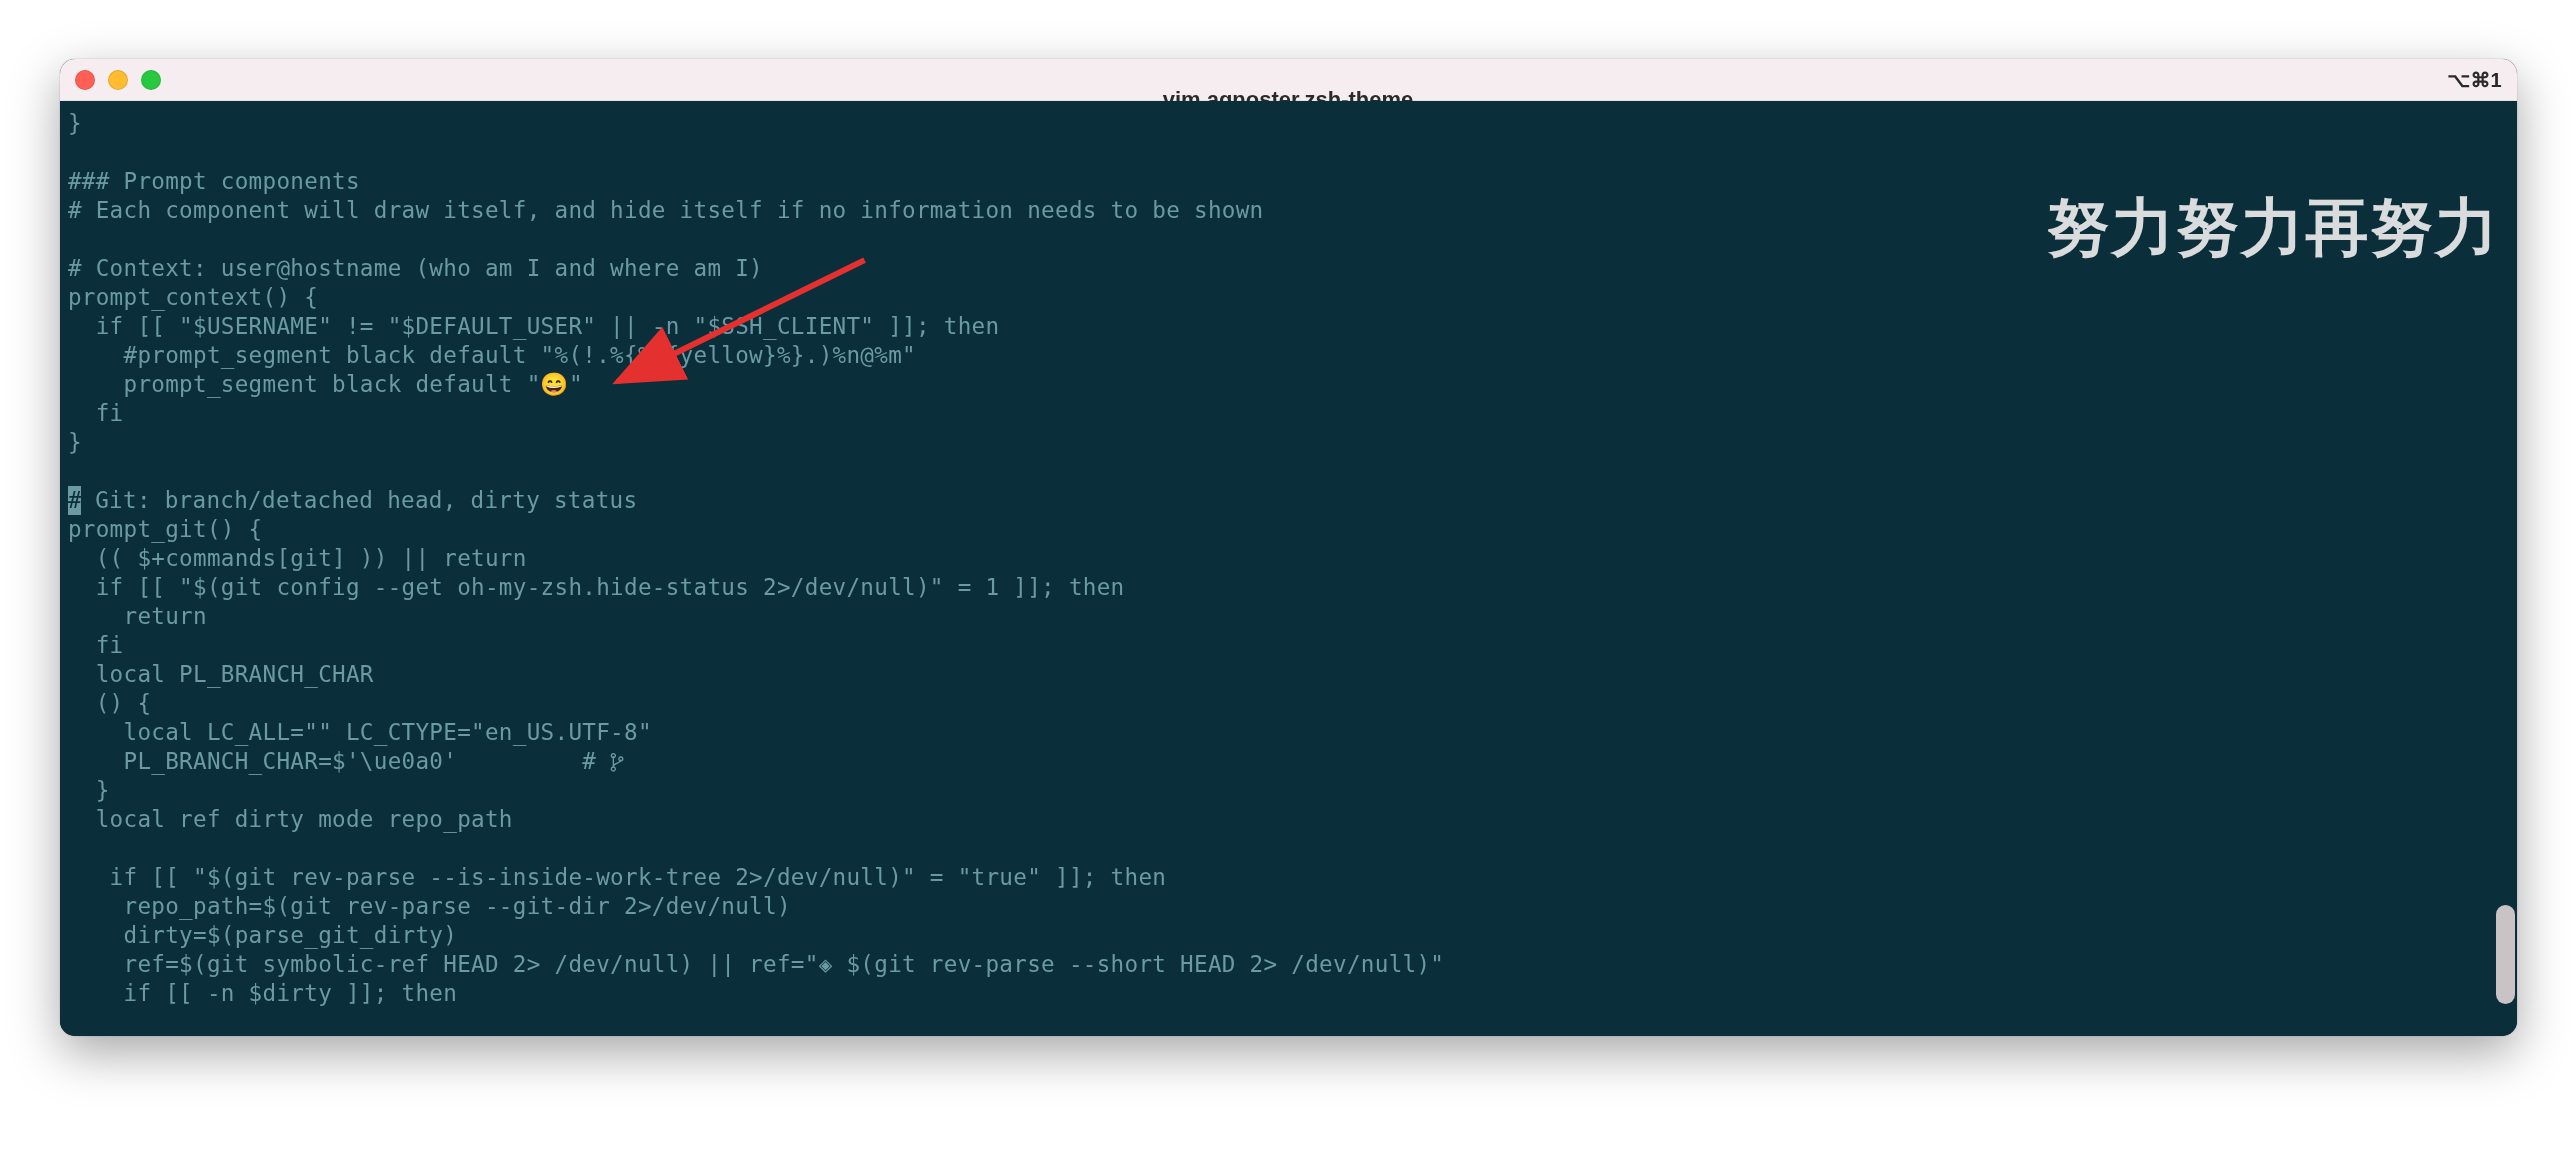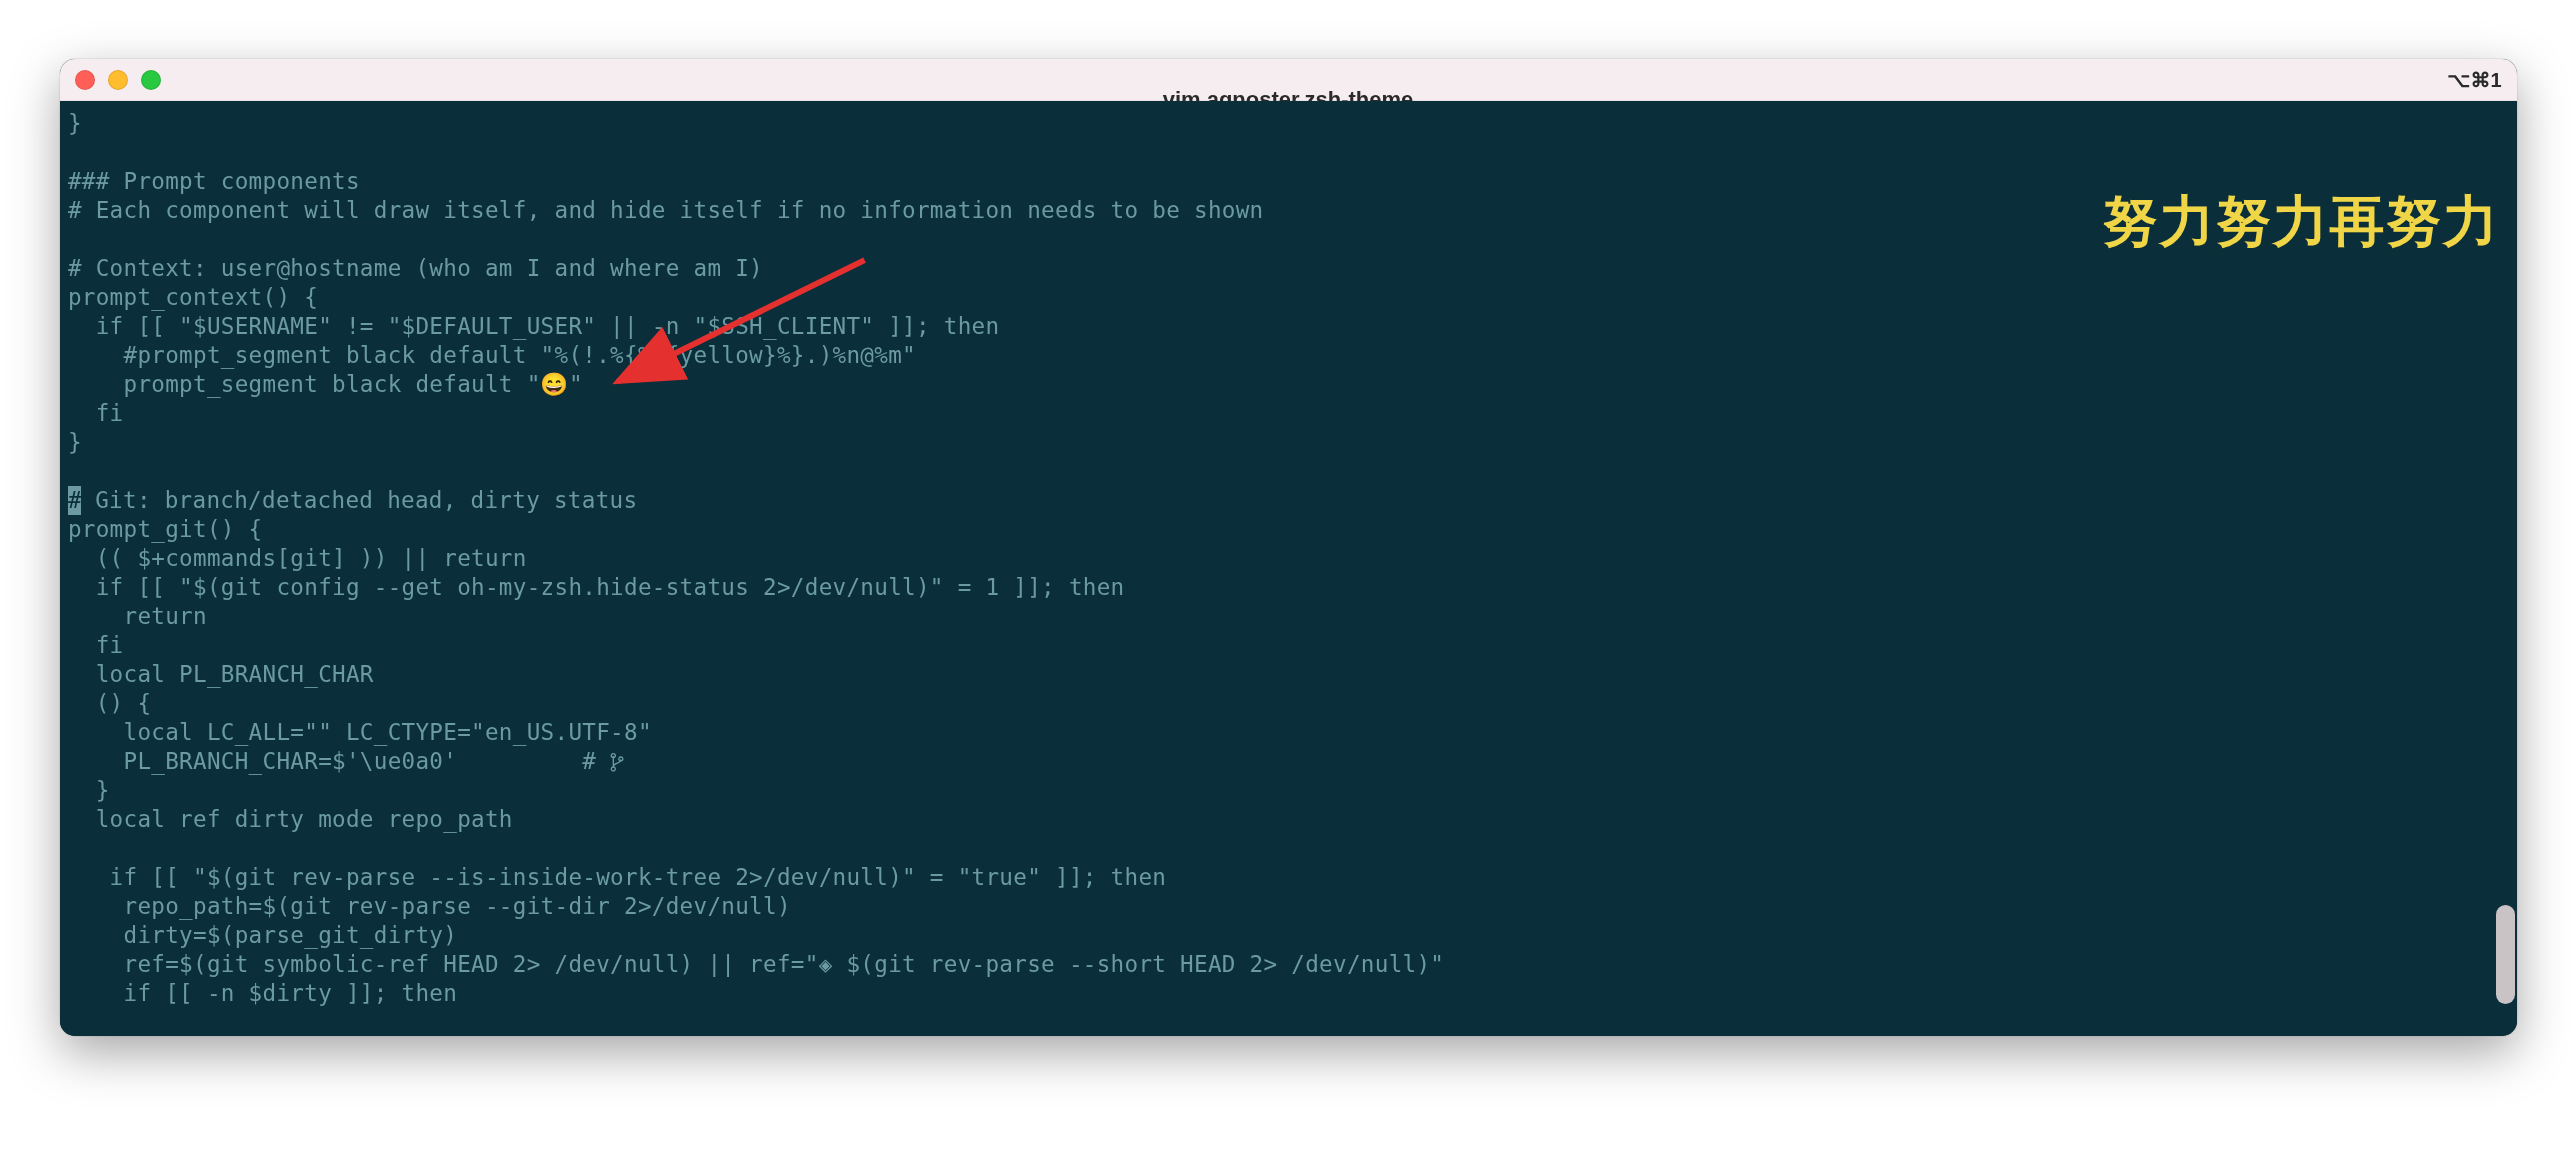--- a/index.html
+++ b/index.html
@@ -84,23 +84,23 @@
       font-size: 22.6px;
       line-height: 29px;
       color: #6b9aa3;
       white-space: pre;
       letter-spacing: 0.3px;
     }
     .watermark {
       position: absolute;
       top: 84px;
       right: 17px;
-      font-size: 55px;
+      font-size: 63px;
       font-weight: 700;
-      color: #fde047;
+      color: #e5e5e5;
       opacity: 0.95;
       letter-spacing: 1.7px;
       pointer-events: none;
       font-family: -apple-system, "PingFang SC", sans-serif;
     }
     .cursor {
       display: inline-block;
       background: #6b9aa3;
       color: #0a2e3a;
       width: 13.4px;

